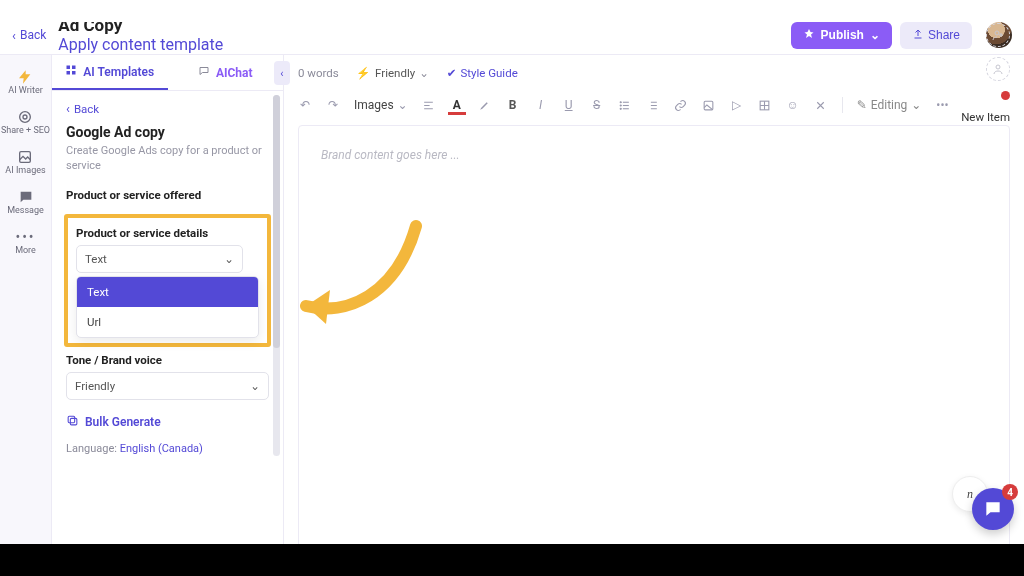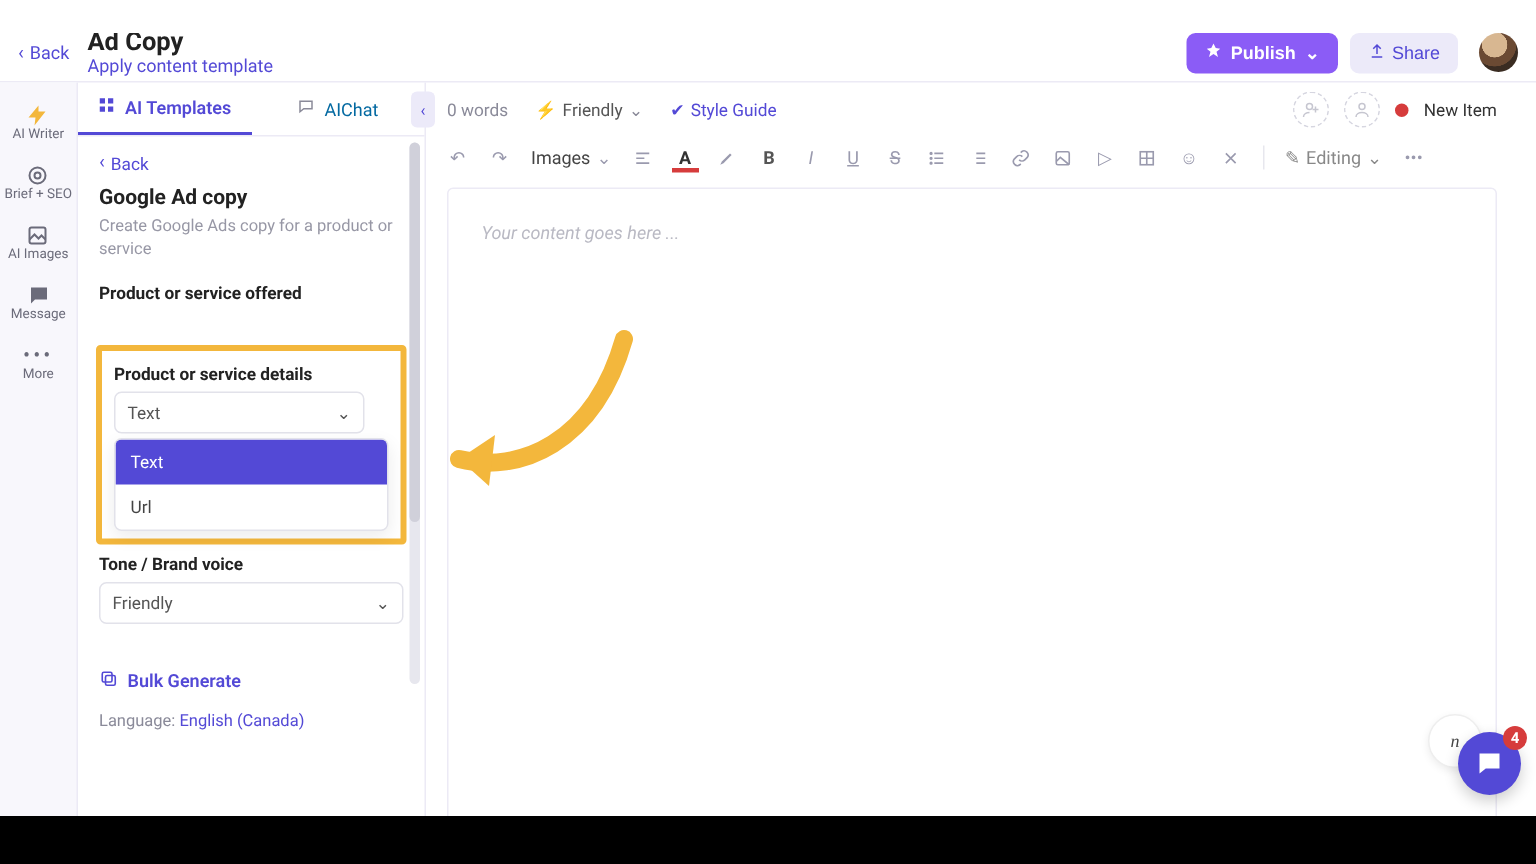--- a/index.html
+++ b/index.html
@@ -4,60 +4,60 @@
 <style>
   * { box-sizing: border-box; margin:0; padding:0; }
   html,body { width:1024px; height:576px; font-family: -apple-system, BlinkMacSystemFont, "Segoe UI", Roboto, Arial, sans-serif; font-size:12px; color:#333; background:#fff; overflow:hidden; }
   .frame { width:1024px; height:576px; display:flex; flex-direction:column; }
   .topbar-wrap { border-top:16px solid #fff; border-bottom:1px solid #eceaf5; }
   .topbar { display:flex; align-items:center; height:38px; padding:0 12px; }
   .back-link { color:#5349d6; font-size:12px; display:flex; align-items:center; gap:4px; cursor:pointer; }
   .chev { font-size:13px; }
   .title-col { margin-left:12px; display:flex; flex-direction:column; }
   .page-title { font-size:17px; font-weight:700; color:#222; line-height:1.1; }
-  .apply-tmpl { font-size:12px; color:#5349d6; }
+  .apply-tmpl { font-size:16px; color:#5349d6; }
   .topbar-spacer { flex:1; }
   .btn-publish { background:#8b5cf6; color:#fff; border:none; border-radius:6px; padding:6px 12px; font-size:12px; font-weight:600; display:flex; align-items:center; gap:6px; cursor:pointer; }
   .btn-share { background:#eceaf9; color:#5349d6; border:none; border-radius:6px; padding:6px 12px; font-size:12px; margin-left:8px; display:flex; align-items:center; gap:4px; cursor:pointer; }
   .avatar { width:26px; height:26px; border-radius:50%; background: radial-gradient(circle at 40% 30%, #d8b791 0 35%, #6b4a33 36% 60%, #3a2c22 61% 100%); margin-left:14px; }
   .body { flex:1; display:flex; min-height:0; }
   
   .rail { width:52px; background:#f8f7fc; border-right:1px solid #eceaf5; display:flex; flex-direction:column; align-items:center; gap:14px; padding-top:14px; }
   .rail-item { display:flex; flex-direction:column; align-items:center; font-size:9px; color:#6b6b7a; gap:0; cursor:pointer; }
   .rail-ico { width:16px; height:16px; display:flex; align-items:center; justify-content:center; }
   .rail-ico svg { width:16px; height:16px; }
   .pane { width:232px; border-right:1px solid #eceaf5; position:relative; display:flex; flex-direction:column; }
   .tabs { display:flex; border-bottom:1px solid #eceaf5; height:36px; align-items:flex-end; }
-  .tab { flex:1; text-align:center; font-size:12px; color:#0369a1; display:flex; align-items:center; justify-content:center; gap:6px; height:100%; cursor:pointer; }
+  .tab { flex:1; text-align:center; font-size:12px; color:#8b5cf6; display:flex; align-items:center; justify-content:center; gap:6px; height:100%; cursor:pointer;font-weight:bold; }
   .tab.active { color:#5349d6; font-weight:600; border-bottom:2px solid #5349d6; }
   .collapse-chip { position:absolute; right:-7px; top:6px; width:16px; height:24px; background:#eceaf9; border-radius:4px; display:flex; align-items:center; justify-content:center; color:#5349d6; font-size:11px; cursor:pointer; }
   .pane-body { flex:1; overflow:hidden; position:relative; padding:0; }
   .pane-scroll { position:absolute; top:4px; right:3px; width:7px; bottom:120px; background:#e7e7ee; border-radius:4px; }
   .pane-thumb { position:absolute; left:0; top:0; width:7px; height:70%; background:#d0d0da; border-radius:4px; }
   .inner { padding:10px 14px 10px 14px; }
   .back2 { color:#5349d6; font-size:11.5px; display:flex; align-items:center; gap:4px; margin-bottom:8px; cursor:pointer; }
   .h1 { font-size:14px; font-weight:700; color:#222; margin-bottom:4px; }
   .subtle { font-size:11px; color:#9797a5; margin-bottom:14px; line-height:1.35; }
   .label { font-size:11.5px; font-weight:700; color:#222; margin-bottom:5px; }
   .input, .select { width:100%; border:1px solid #e2e2ea; border-radius:5px; padding:6px 8px; font-size:11.5px; color:#555; background:#fff; }
   .select { display:flex; justify-content:space-between; align-items:center; cursor:pointer; }
-  .group { position:relative; margin-bottom:30px; }
+  .group { position:relative; margin-bottom:14px; }
   .highlight { position:relative; border:4px solid #f3b73c; border-radius:3px; padding:8px 24px 6px 8px; margin:-2px -2px 6px -2px; }
   .dropdown { position:absolute; left:8px; right:8px; top:58px; background:#fff; border:1px solid #e2e2ea; border-radius:5px; box-shadow:0 4px 12px rgba(0,0,0,.08); overflow:hidden; z-index:5; }
   .dd-item { padding:8px 10px; font-size:11.5px; color:#444; cursor:pointer; }
   .dd-item.sel { background:#5349d6; color:#fff; }
   .btn-gen { background:#5349d6; color:#fff; border:none; border-radius:6px; padding:8px 18px; font-size:12px; font-weight:600; display:block; margin:2px auto 14px auto; cursor:pointer; }
   .bulk { color:#5349d6; font-size:12px; display:flex; align-items:center; gap:6px; font-weight:600; cursor:pointer; }
   .lang { font-size:11px; color:#8a8a99; margin-top:12px; }
   .lang .lv { color:#5349d6; }
   
-  .editor { flex:1; display:flex; flex-direction:column; padding:0 12px 0 0; }
+  .editor { flex:1; display:flex; flex-direction:column; padding:0 0 0 0; }
   .editor-top { height:36px; display:flex; align-items:center; padding:0 14px; gap:18px; font-size:11.5px; color:#8a8a99; }
   .pill { display:flex; align-items:center; gap:4px; cursor:pointer; color:#8a8a99; }
-  .editor-top .right { margin-left:auto; display:flex; align-items:center; gap:10px; }
+  .editor-top .right { margin-left:auto; display:flex; align-items:flex-end; gap:10px;flex-direction:column; }
   .circle-ico { width:24px; height:24px; border:1px dashed #d6d6e0; border-radius:50%; display:flex; align-items:center; justify-content:center; color:#c6c6d0; }
   .reddot { width:9px; height:9px; border-radius:50%; background:#d63c3c; }
   .toolbar { display:flex; align-items:center; gap:14px; padding:6px 14px; color:#9a9aae; font-size:12px; }
   .toolbar .sep { width:1px; height:16px; background:#e7e7ee; }
   .toolbar .tico { width:14px; height:14px; cursor:pointer; display:inline-flex; align-items:center; justify-content:center; }
   .color-A { position:relative; font-weight:700; color:#333; }
   .color-A::after { content:""; position:absolute; left:-2px; right:-2px; bottom:-3px; height:3px; background:#d63c3c; }
   .editing-chip { display:flex; align-items:center; gap:4px; color:#888; }
   .page { flex:1; margin:6px 14px 14px 14px; border:1px solid #eceaf5; border-radius:4px; padding:22px; color:#b9b9c3; font-style:italic; position:relative; }
   
@@ -118,21 +118,21 @@
           </span>
         <span>AI Writer</span>
       </div>
       <div class="rail-item">
         <span class="rail-ico">
             <svg viewBox="0 0 24 24" fill="none" stroke="#6b6b7a" stroke-width="2">
               <circle cx="12" cy="12" r="8"></circle>
               <circle cx="12" cy="12" r="3"></circle>
             </svg>
           </span>
-        <span>Brief + SEO</span>
+        <span>Share + SEO</span>
       </div>
       <div class="rail-item">
         <span class="rail-ico">
             <svg viewBox="0 0 24 24" fill="none" stroke="#6b6b7a" stroke-width="2">
               <rect x="4" y="4" width="16" height="16" rx="2"></rect>
               <path d="M4 16l5-5 4 4 3-3 4 4"></path>
             </svg>
           </span>
         <span>AI Images</span>
       </div>
@@ -319,21 +319,21 @@
         <span class="sep"></span>
         <span class="editing-chip">
           <span>✎</span>
           <span>Editing</span>
           <span>⌄</span>
         </span>
         <span class="tico">•••</span>
       </div>
 
       <div class="page">
-        <span>Your content goes here ...</span>
+        <span>Brand content goes here ...</span>
       </div>
     </div>
   </div>
 
   <div class="arrow">
     <svg viewBox="0 0 140 120">
       <path d="M130 10 C 110 80, 60 100, 20 90" stroke="#f3b73c" stroke-width="12" fill="none" stroke-linecap="round"></path>
       <path d="M20 90 L44 74 L40 108 Z" fill="#f3b73c"></path>
     </svg>
   </div>

